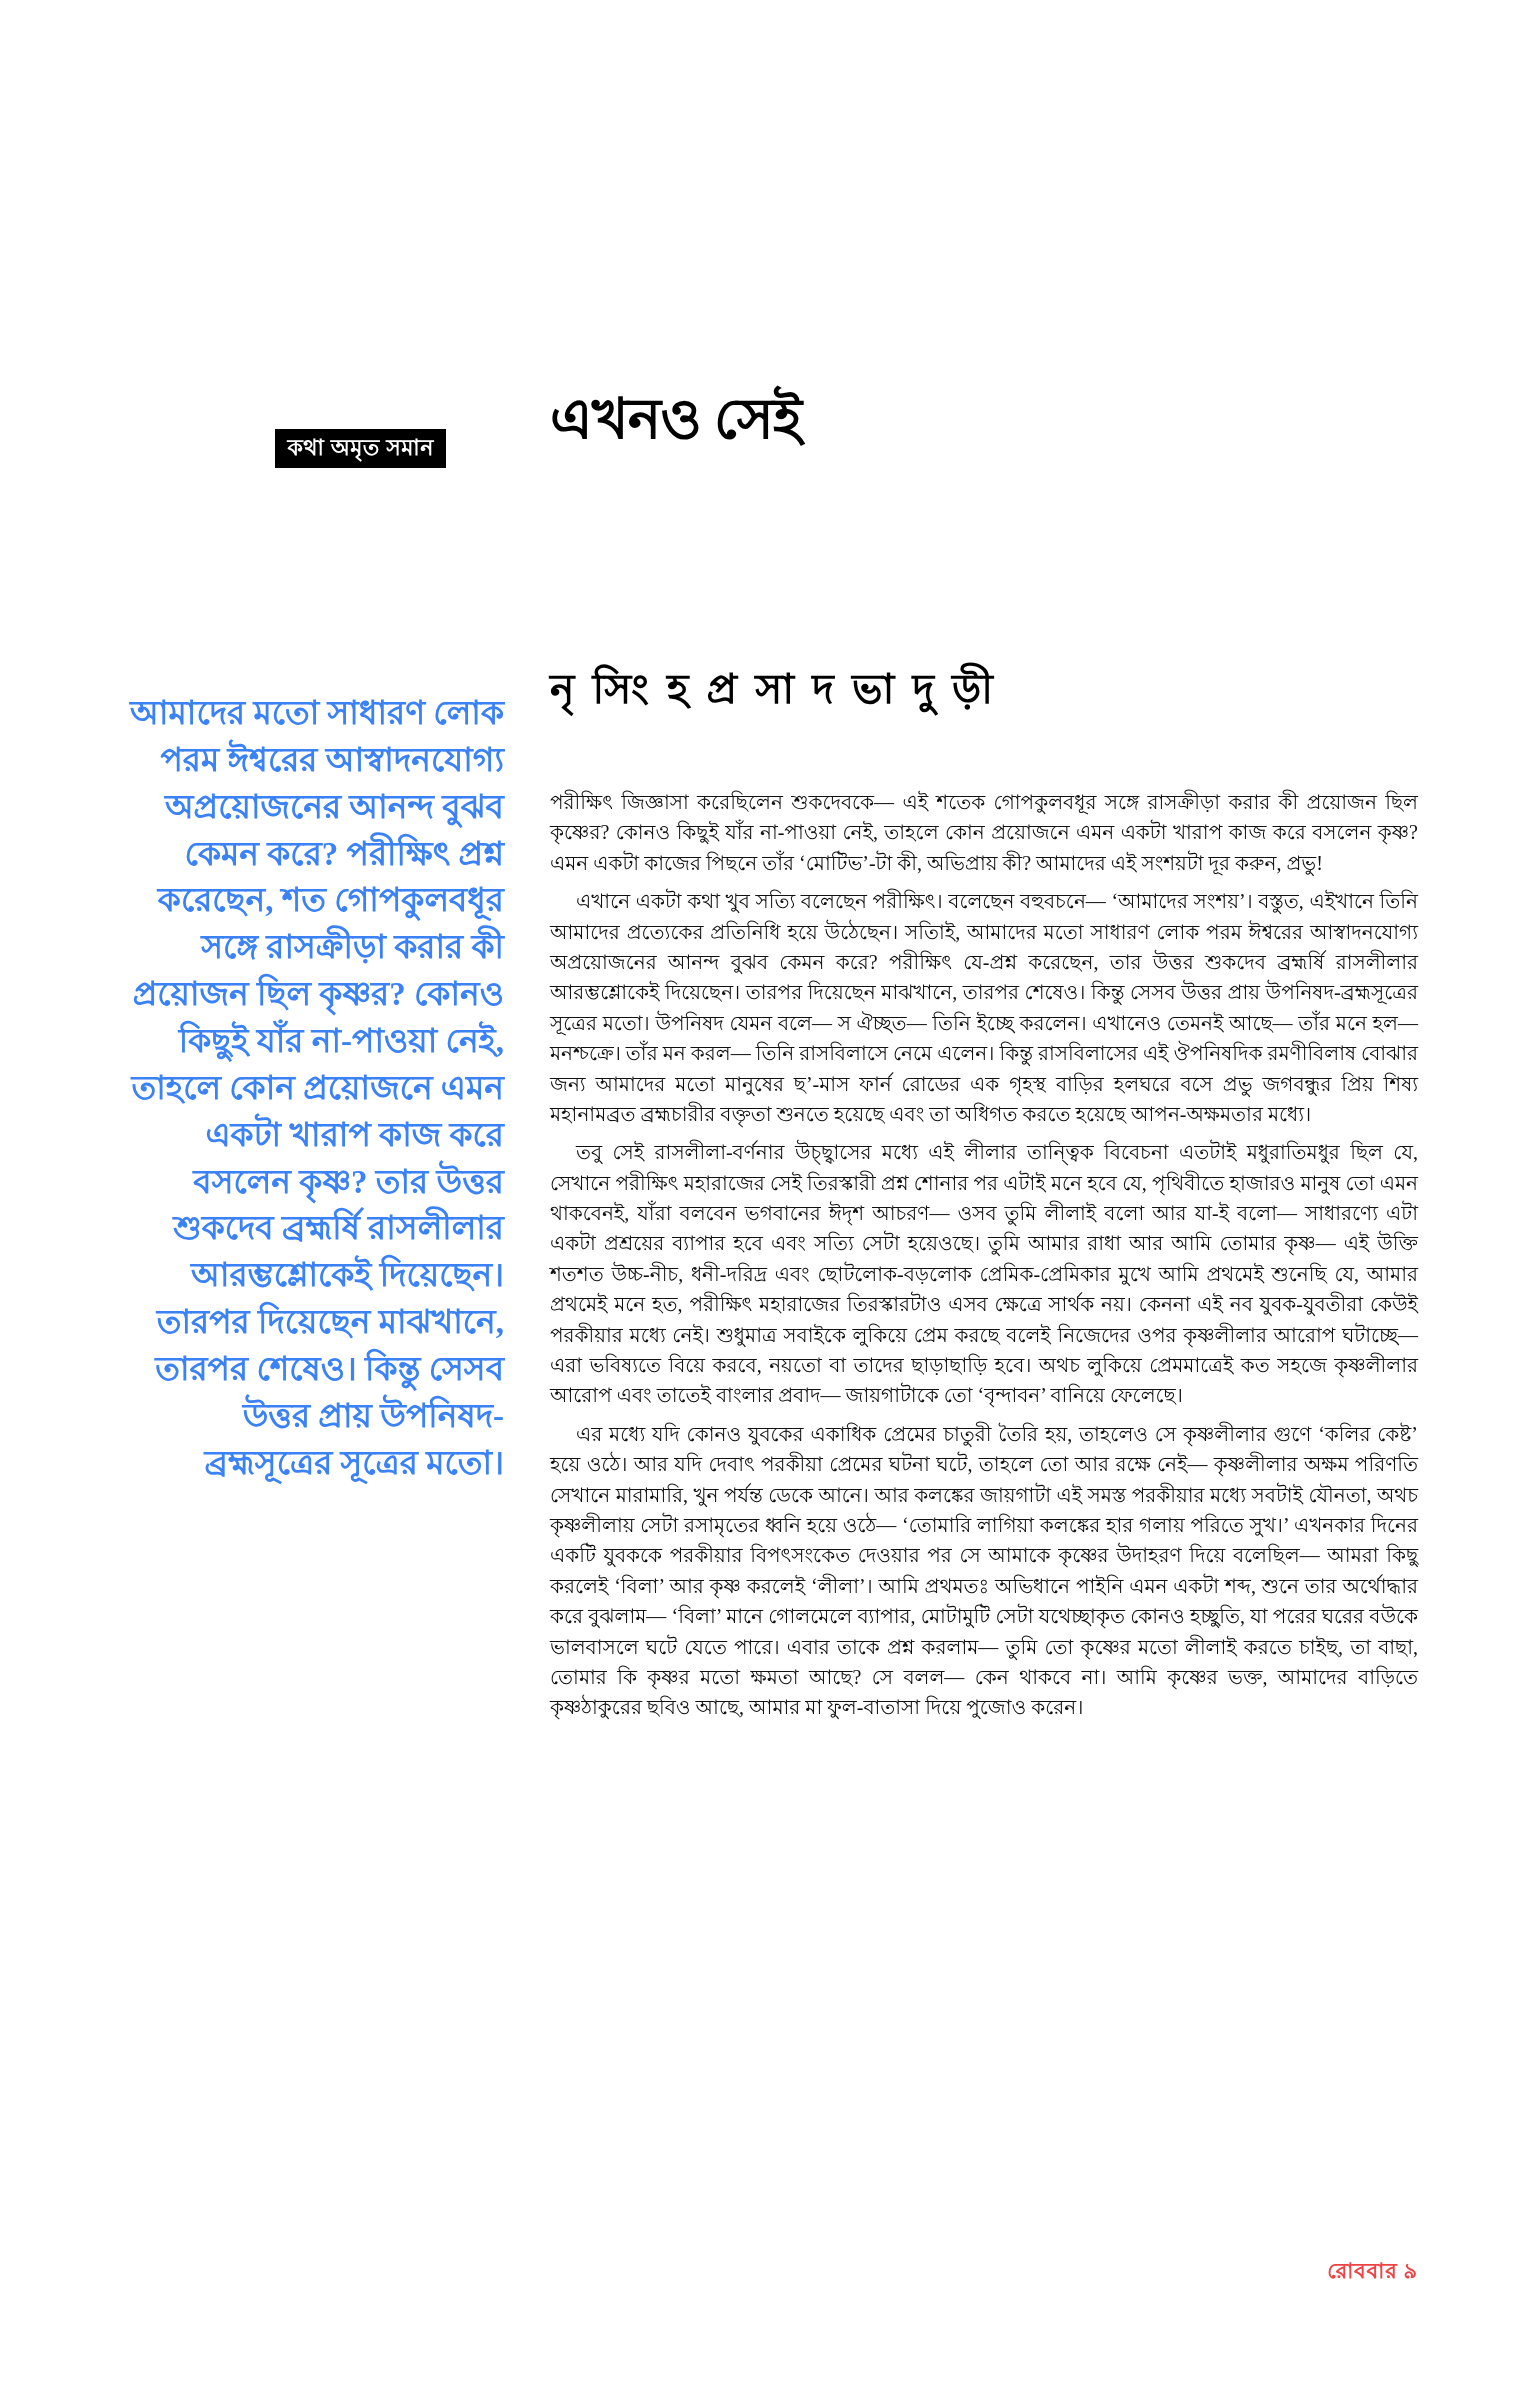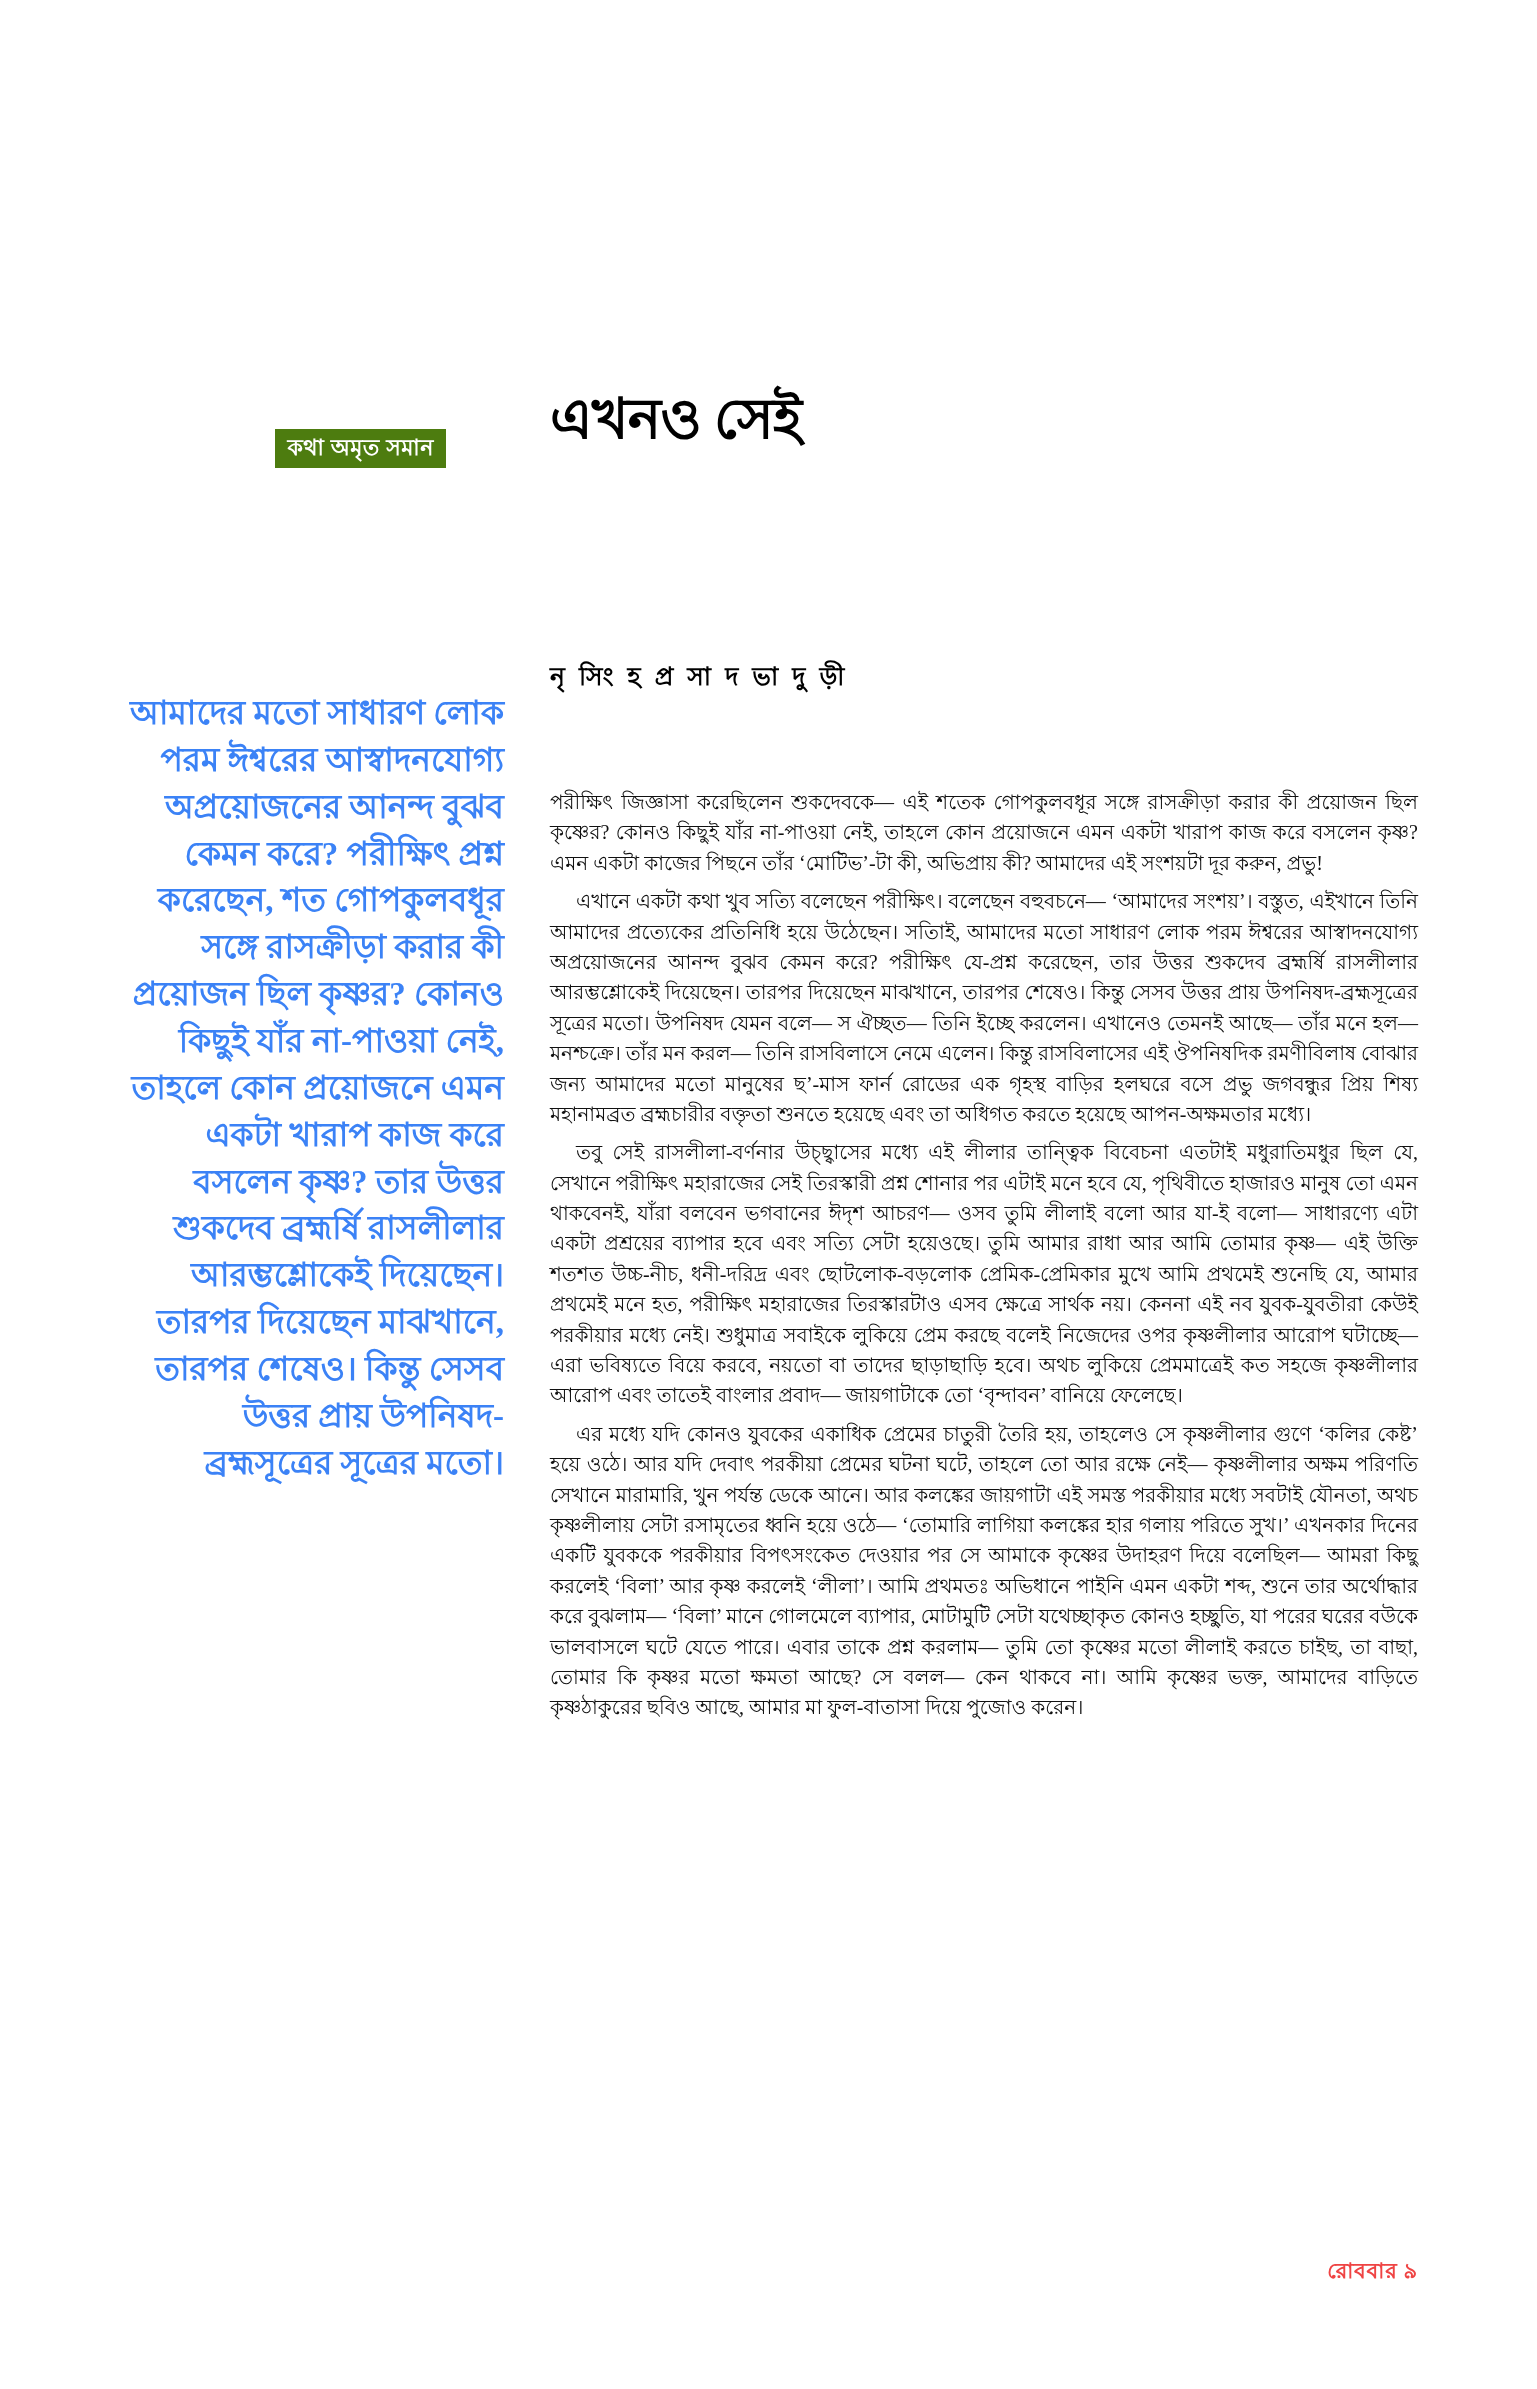--- a/index.html
+++ b/index.html
@@ -28,21 +28,21 @@
     position: absolute;
     left: 275px;
     top: 388px;
     width: 984px;
     height: 256px;
   }
   .kicker {
     position: absolute;
     left: 0px;
     top: 41px;
-    background: #4d7c0f;
+    background: #000000;
     color: #ffffff;
     font-family: "Liberation Sans", sans-serif;
     font-weight: bold;
     font-size: 22px;
     letter-spacing: 0.4px;
     padding: 7.8px 12.4px 9.3px 12.4px;
     line-height: 1;
     white-space: nowrap;
   }
   .headline {
@@ -61,21 +61,21 @@
     display: block;
   }
 
   .byline {
     position: absolute;
     left: 550px;
     top: 657px;
     width: 709px;
     font-family: "Liberation Serif", serif;
     font-weight: bold;
-    font-size: 25px;
+    font-size: 41px;
     letter-spacing: 3.9px;
     color: #000000;
   }
 
   
   .standfirst {
     position: absolute;
     left: 116px;
     top: 690px;
     width: 388px;

